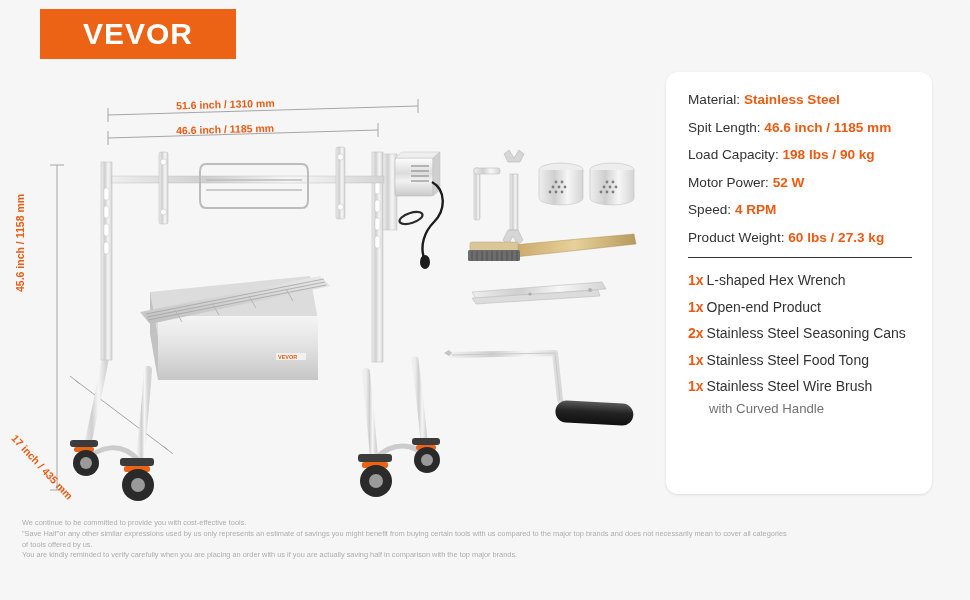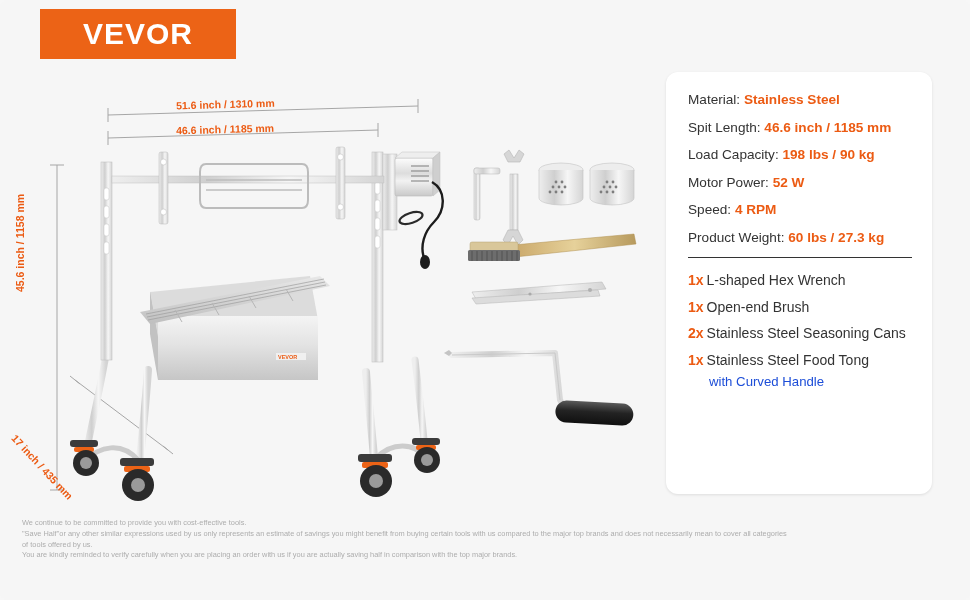--- a/index.html
+++ b/index.html
@@ -28,21 +28,21 @@
     background:#fff;border-radius:12px;
     box-shadow:0 1px 3px rgba(0,0,0,.10);
     padding:20px 20px 10px 22px;box-sizing:border-box;
   }
   .spec-row{font-size:13.6px;color:#333;margin-bottom:12.5px;white-space:nowrap;}
   .spec-label{color:#333;}
   .spec-value{color:#ec5b13;font-weight:bold;}
   .divider{height:1px;background:#333;margin:6px 0 14px 0;}
   .part-row{font-size:14px;color:#333;margin-bottom:10.5px;white-space:nowrap;}
   .part-qty{color:#ec5b13;font-weight:bold;margin-right:3px;}
-  .part-cont{font-size:13.2px;color:#1d4ed8;margin-left:21px;margin-top:-4px;}
+  .part-cont{font-size:13.2px;color:#737373;margin-left:21px;margin-top:-4px;}
 
   
   .dim{position:absolute;color:#ec5b13;font-weight:bold;font-size:10.5px;white-space:nowrap;}
   .dim-top1{left:176px;top:98px;transform:rotate(-1.6deg);}
   .dim-top2{left:176px;top:123px;transform:rotate(-1.6deg);}
   .dim-left{left:14px;top:292px;transform:rotate(-90deg);transform-origin:left top;}
   .dim-diag{left:18px;top:432px;transform:rotate(47deg);transform-origin:left top;}
 
   
   .footer{position:absolute;left:22px;top:518px;width:930px;}
@@ -343,27 +343,30 @@
       <span class="spec-label">Product Weight:</span>
       <span class="spec-value">60 lbs / 27.3 kg</span>
     </div>
 
     <div class="divider"></div>
 
     <div class="part-row">
       <span class="part-qty">1x</span><span class="part-name">L-shaped Hex Wrench</span>
     </div>
     <div class="part-row">
-      <span class="part-qty">1x</span><span class="part-name">Open-end Brush</span>
+      <span class="part-qty">1x</span><span class="part-name">Open-end Product</span>
     </div>
     <div class="part-row">
       <span class="part-qty">2x</span><span class="part-name">Stainless Steel Seasoning Cans</span>
     </div>
     <div class="part-row">
       <span class="part-qty">1x</span><span class="part-name">Stainless Steel Food Tong</span>
+    </div>
+    <div class="part-row">
+      <span class="part-qty">1x</span><span class="part-name">Stainless Steel Wire Brush</span>
     </div>
     <div class="part-cont">with Curved Handle</div>
   </div>
 
   <div class="footer">
     <div>We continue to be committed to provide you with cost-effective tools.</div>
     <div>"Save Half"or any other similar expressions used by us only represents an estimate of savings you might benefit from buying certain tools with us compared to the major top brands and does not necessarily mean to cover all categories</div>
     <div>of tools offered by us.</div>
     <div>You are kindly reminded to verify carefully when you are placing an order with us if you are actually saving half in comparison with the top major brands.</div>
   </div>

